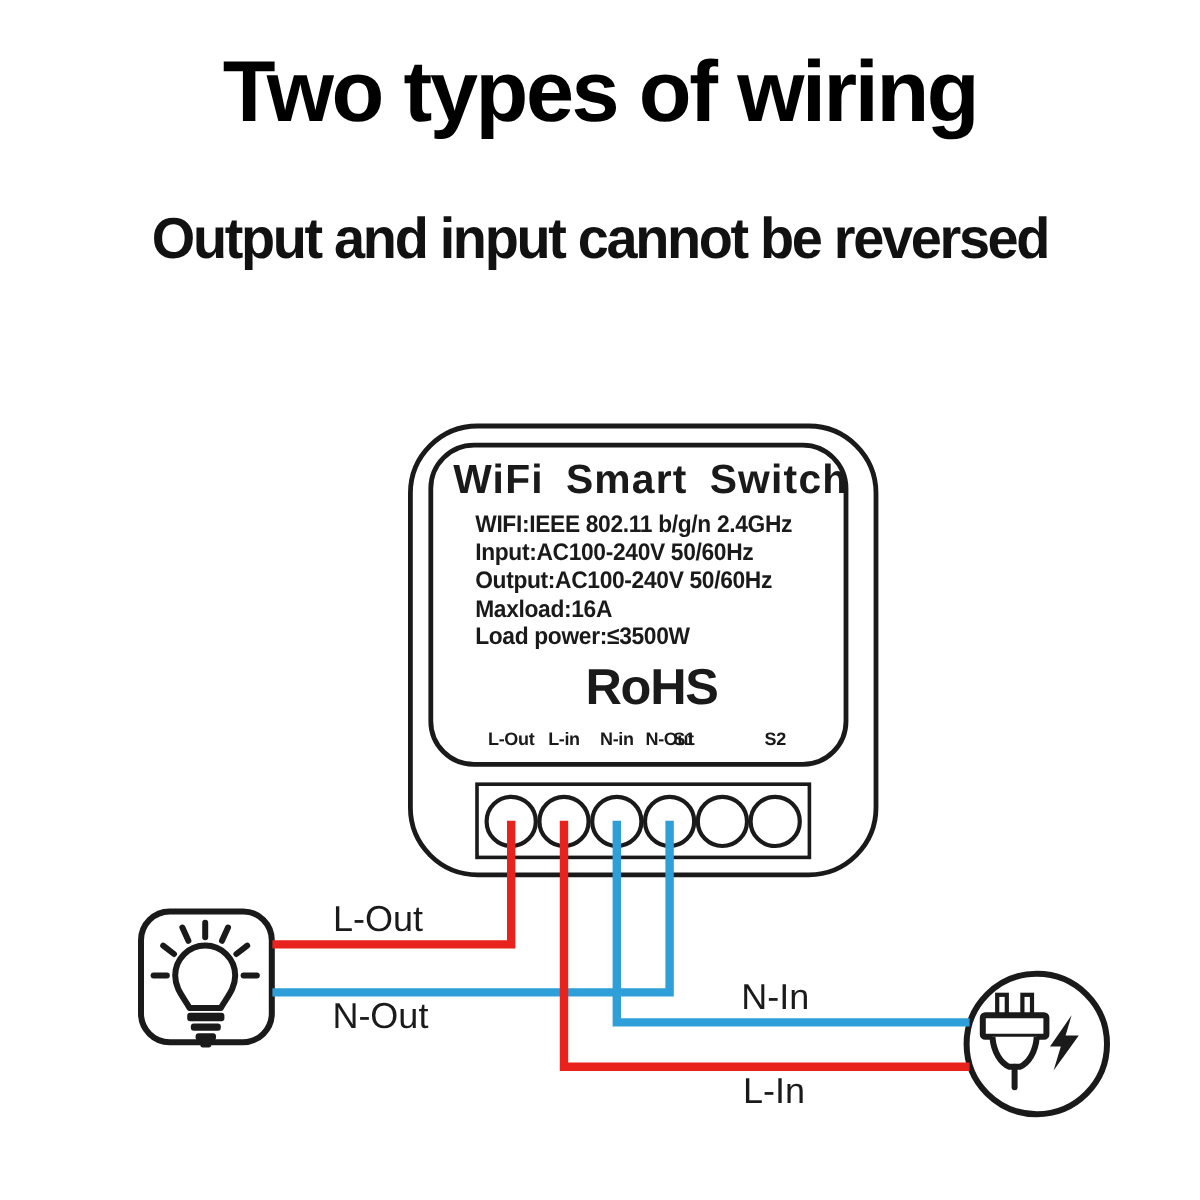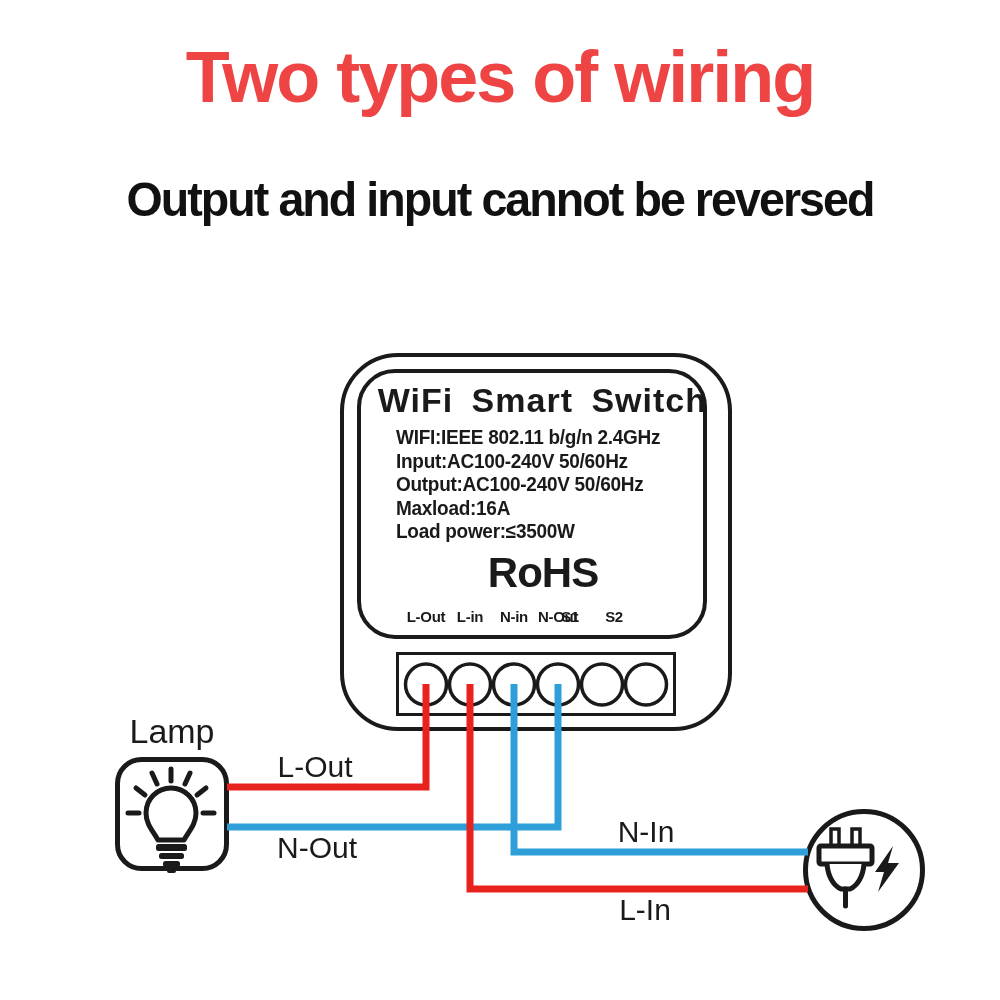--- a/index.html
+++ b/index.html
@@ -3,21 +3,21 @@
 <meta charset="utf-8">
 <style>
   html,body{margin:0;padding:0;background:#ffffff;}
   .canvas{
     position:relative;width:1000px;height:1000px;background:#ffffff;
     font-family:"Liberation Sans","DejaVu Sans",sans-serif;color:#1a1a1a;overflow:hidden;
   }
   .abs{position:absolute;}
   .page-title{
     left:0;top:36px;width:1000px;text-align:center;
-    font-size:72px;font-weight:bold;letter-spacing:-2px;color:#ef4444;white-space:nowrap;
+    font-size:72px;font-weight:bold;letter-spacing:-2px;color:#000000;white-space:nowrap;
   }
   .page-subtitle{
     left:0;top:172px;width:1000px;text-align:center;
     font-size:48px;font-weight:bold;letter-spacing:-2px;color:#111111;white-space:nowrap;
     transform:scaleX(0.97);transform-origin:center;
   }
   .device-outer{
     left:340px;top:353px;width:392px;height:378px;box-sizing:border-box;
     border:4px solid #1a1a1a;border-radius:58px;background:#ffffff;z-index:1;
   }
@@ -90,23 +90,22 @@
       </g>
       <circle cx="19" cy="28" r="2.8" fill="#1a1a1a"></circle>
     </svg>
   </div>
 
   <div class="abs terminal-label" style="left:396px">L-Out</div>
   <div class="abs terminal-label" style="left:440px">L-in</div>
   <div class="abs terminal-label" style="left:484px">N-in</div>
   <div class="abs terminal-label" style="left:528px">N-Out</div>
   <div class="abs terminal-label" style="left:540px">S1</div>
-  <div class="abs terminal-label" style="left:584px">S2</div>
+  <div class="abs terminal-label" style="left:616px">S2</div>
 
-  <div class="abs node-label" style="left:112px;top:712px;width:120px">Lamp</div>
 
   <div class="abs wire-label" style="left:250px;top:750px">L-Out</div>
   <div class="abs wire-label" style="left:252px;top:831px">N-Out</div>
   <div class="abs wire-label" style="left:581px;top:815px">N-In</div>
   <div class="abs wire-label" style="left:580px;top:893px">L-In</div>
 
   <svg class="overlay" width="1000" height="1000" viewBox="0 0 1000 1000">
 
     <g>
       <rect x="397.5" y="653.5" width="277" height="61" fill="#ffffff" stroke="#1a1a1a" stroke-width="3"></rect>

